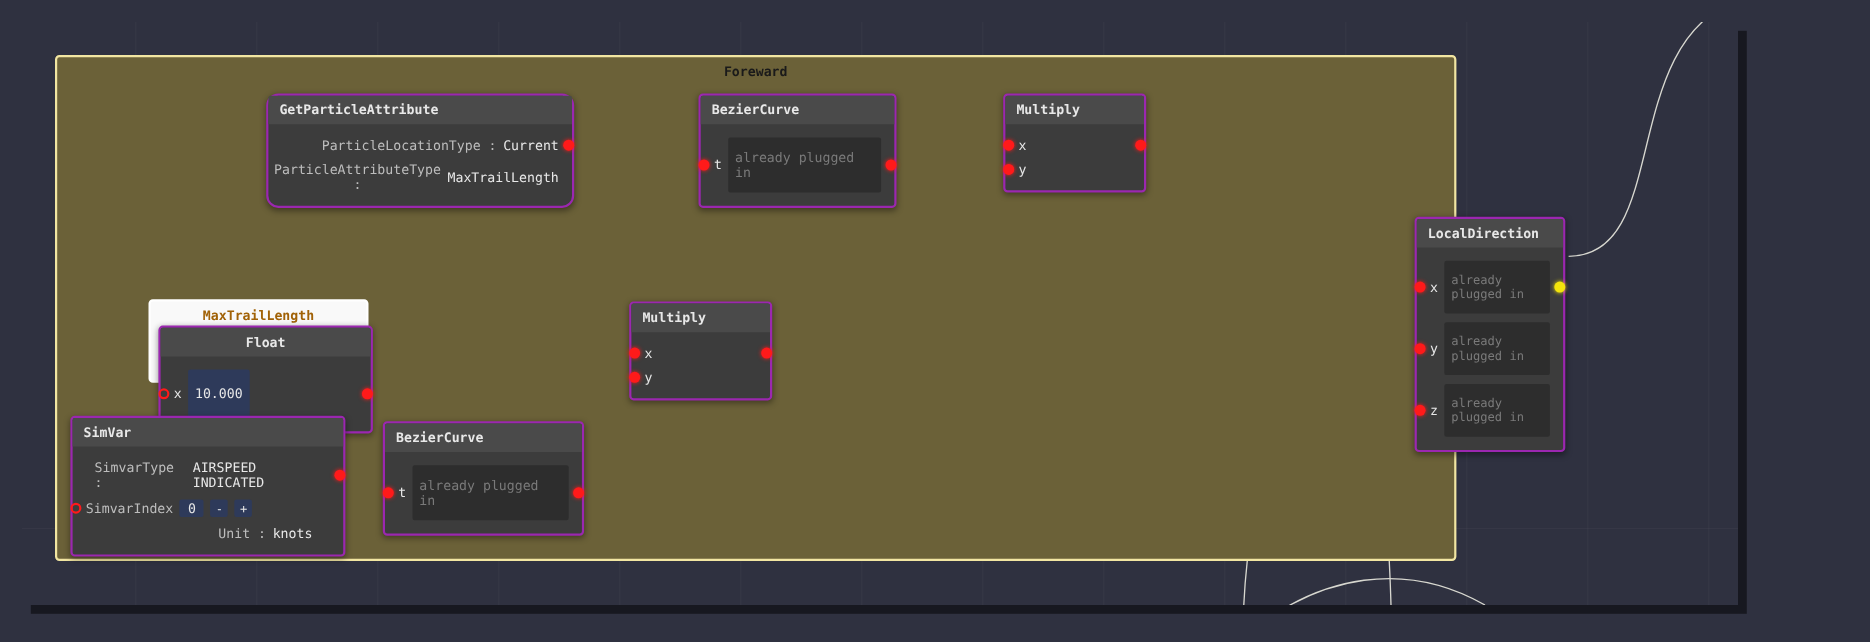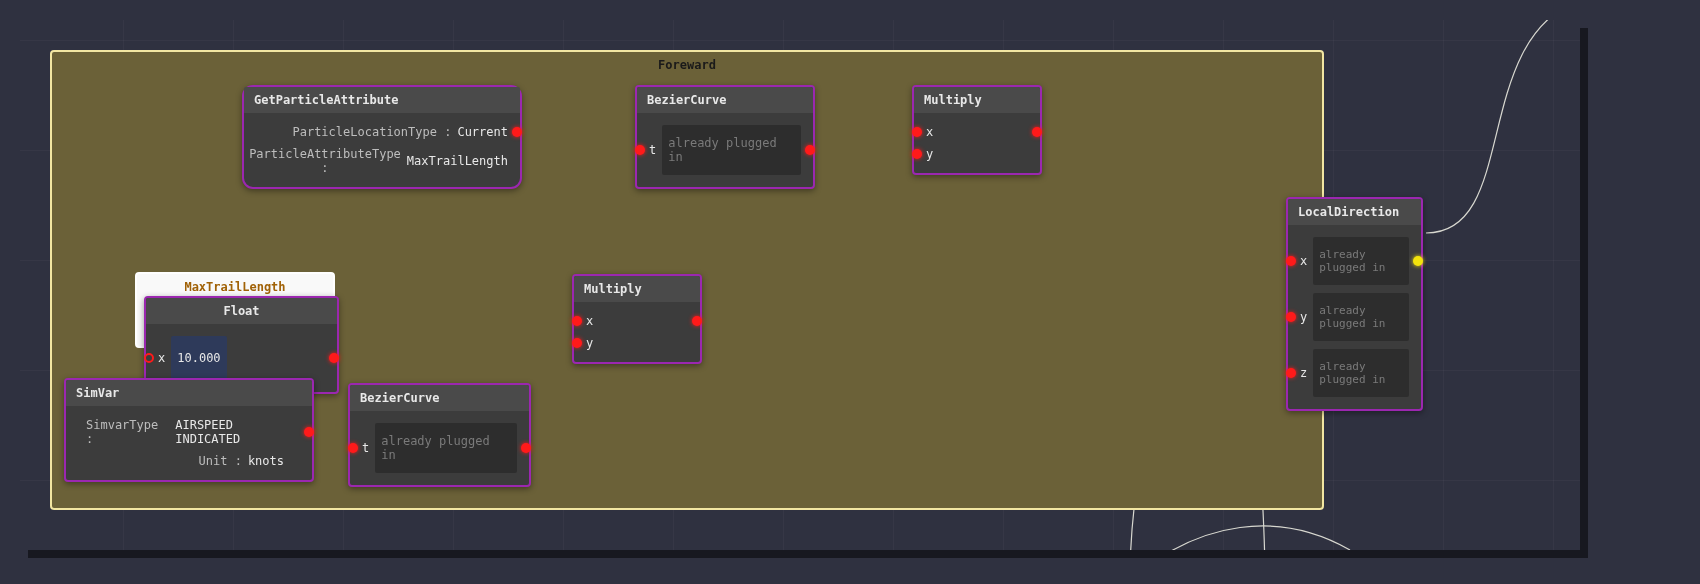--- a/index.html
+++ b/index.html
@@ -251,20 +251,27 @@
   </div>
 
   <div class="node" style="left:44px; top:358px; width:250px;">
     <div class="node-header">SimVar</div>
     <div class="node-body">
       <div class="row">
         <span class="row-label" style="margin-left:8px;">SimvarType :</span>
         <span class="row-value">AIRSPEED INDICATED</span>
         <div class="port port-out-abs"></div>
       </div>
+      <div class="row">
+        <div class="port-small-circle port-in-abs"></div>
+        <span class="row-label">SimvarIndex</span>
+        <span class="num-input-sm">0</span>
+        <span class="step-btn">-</span>
+        <span class="step-btn">+</span>
+      </div>
       <div class="row row-right" style="padding-right:24px;">
         <span class="row-label">Unit :</span>
         <span class="row-value">knots</span>
       </div>
     </div>
   </div>
 
   <div class="node" style="left:328px; top:363px; width:183px;">
     <div class="node-header">BezierCurve</div>
     <div class="node-body">

